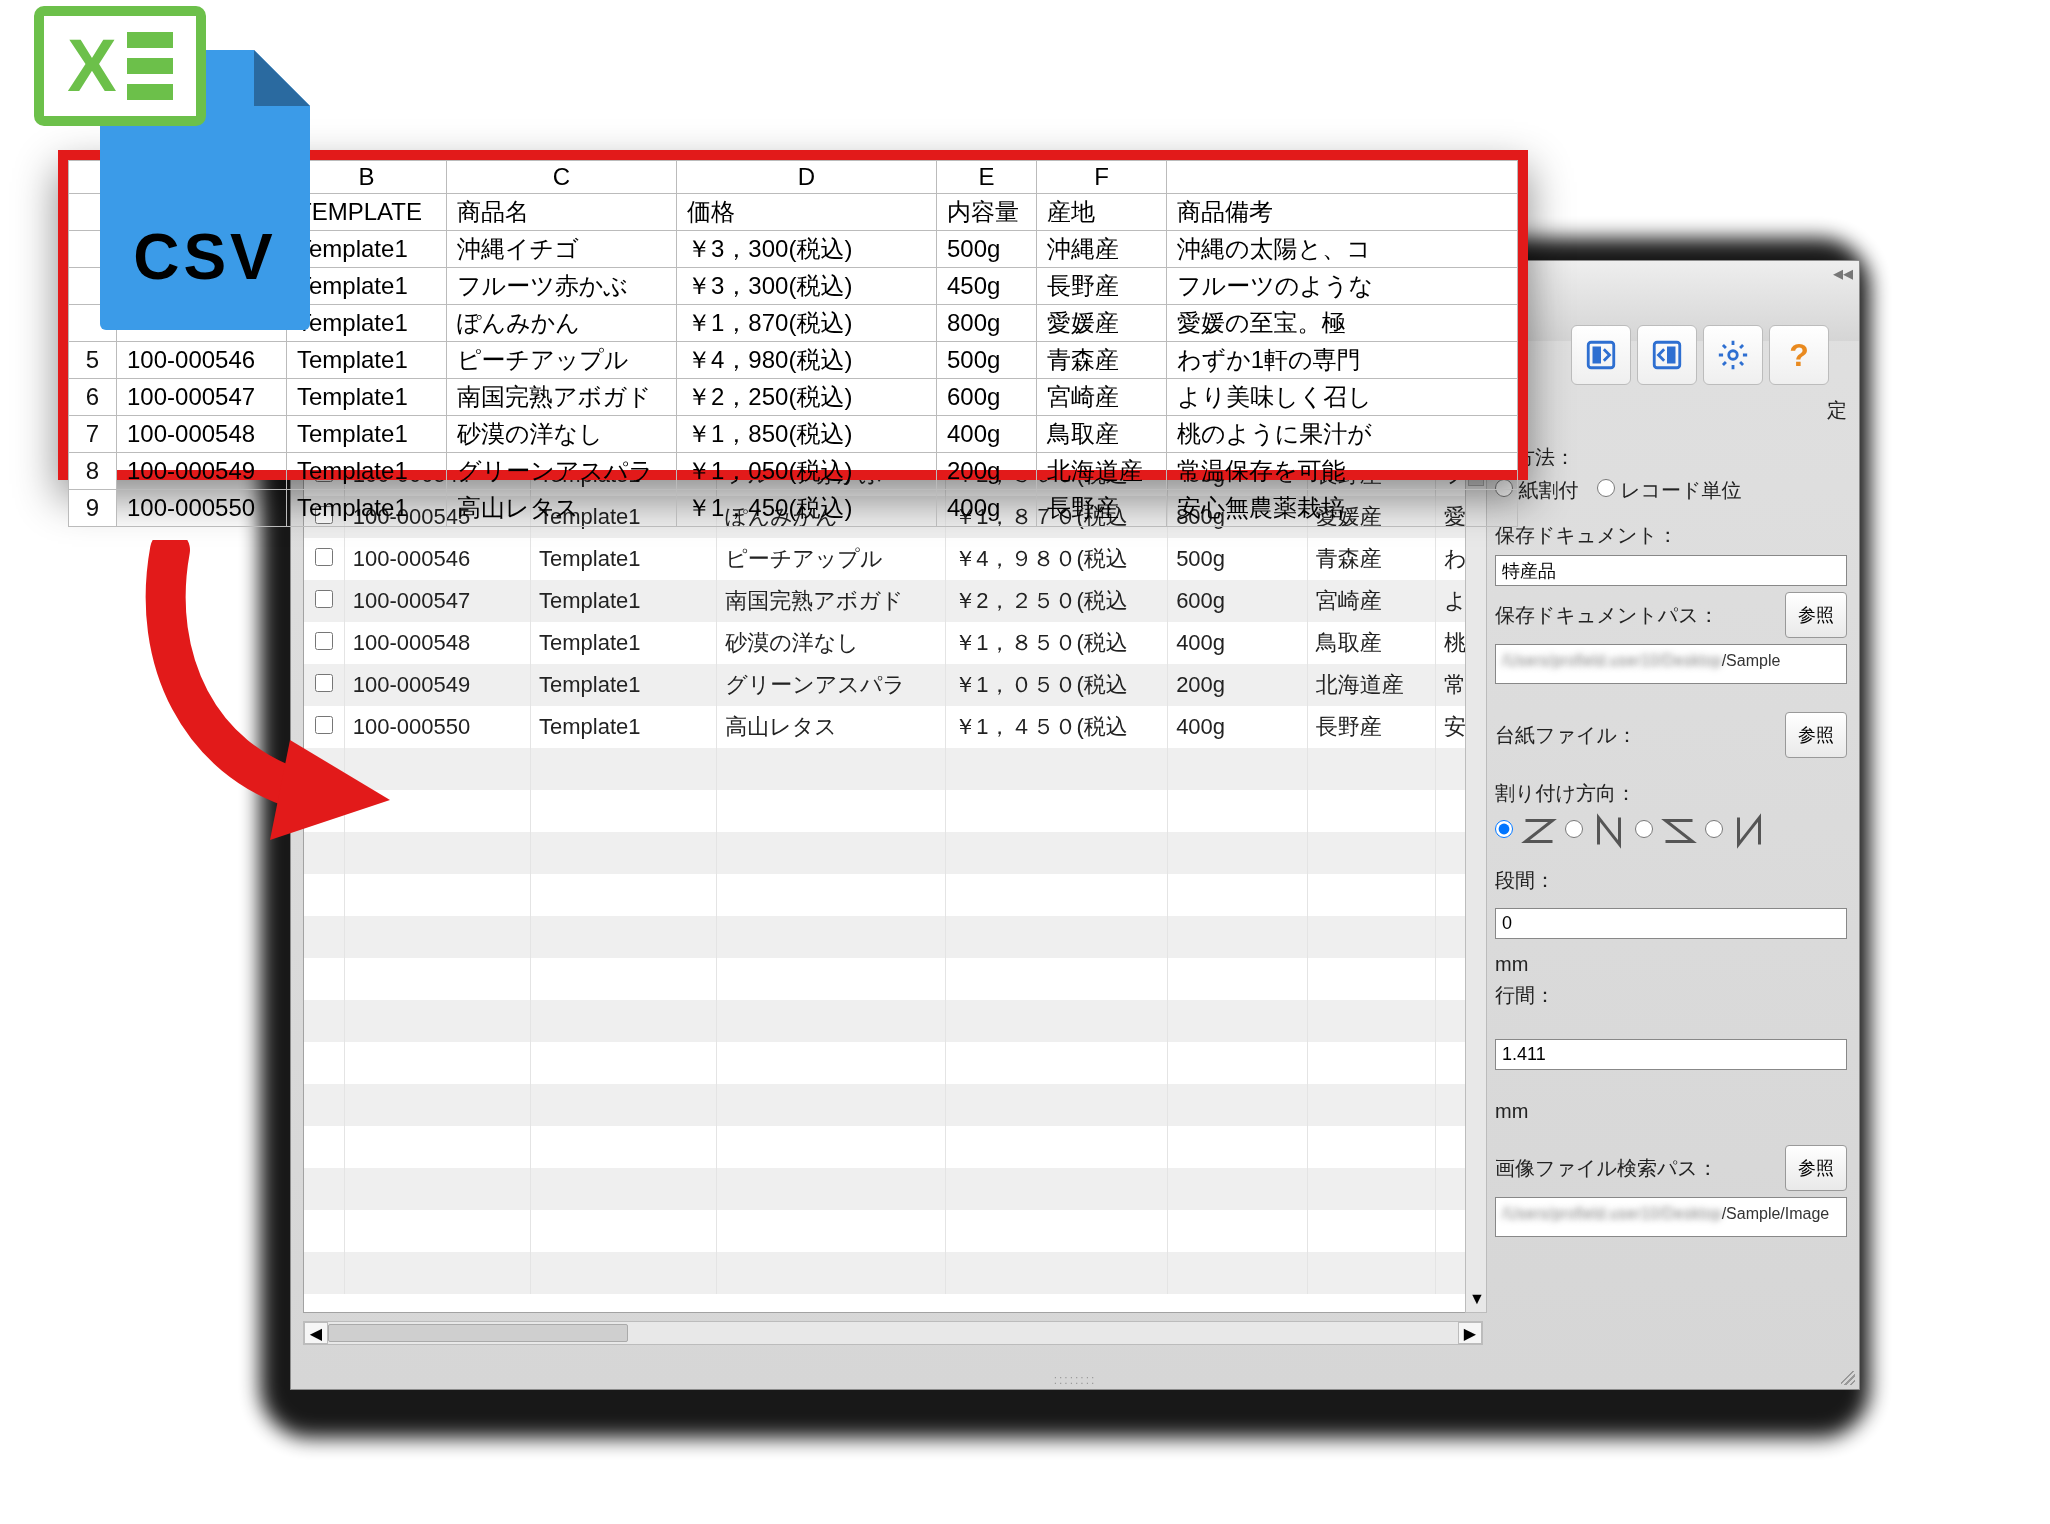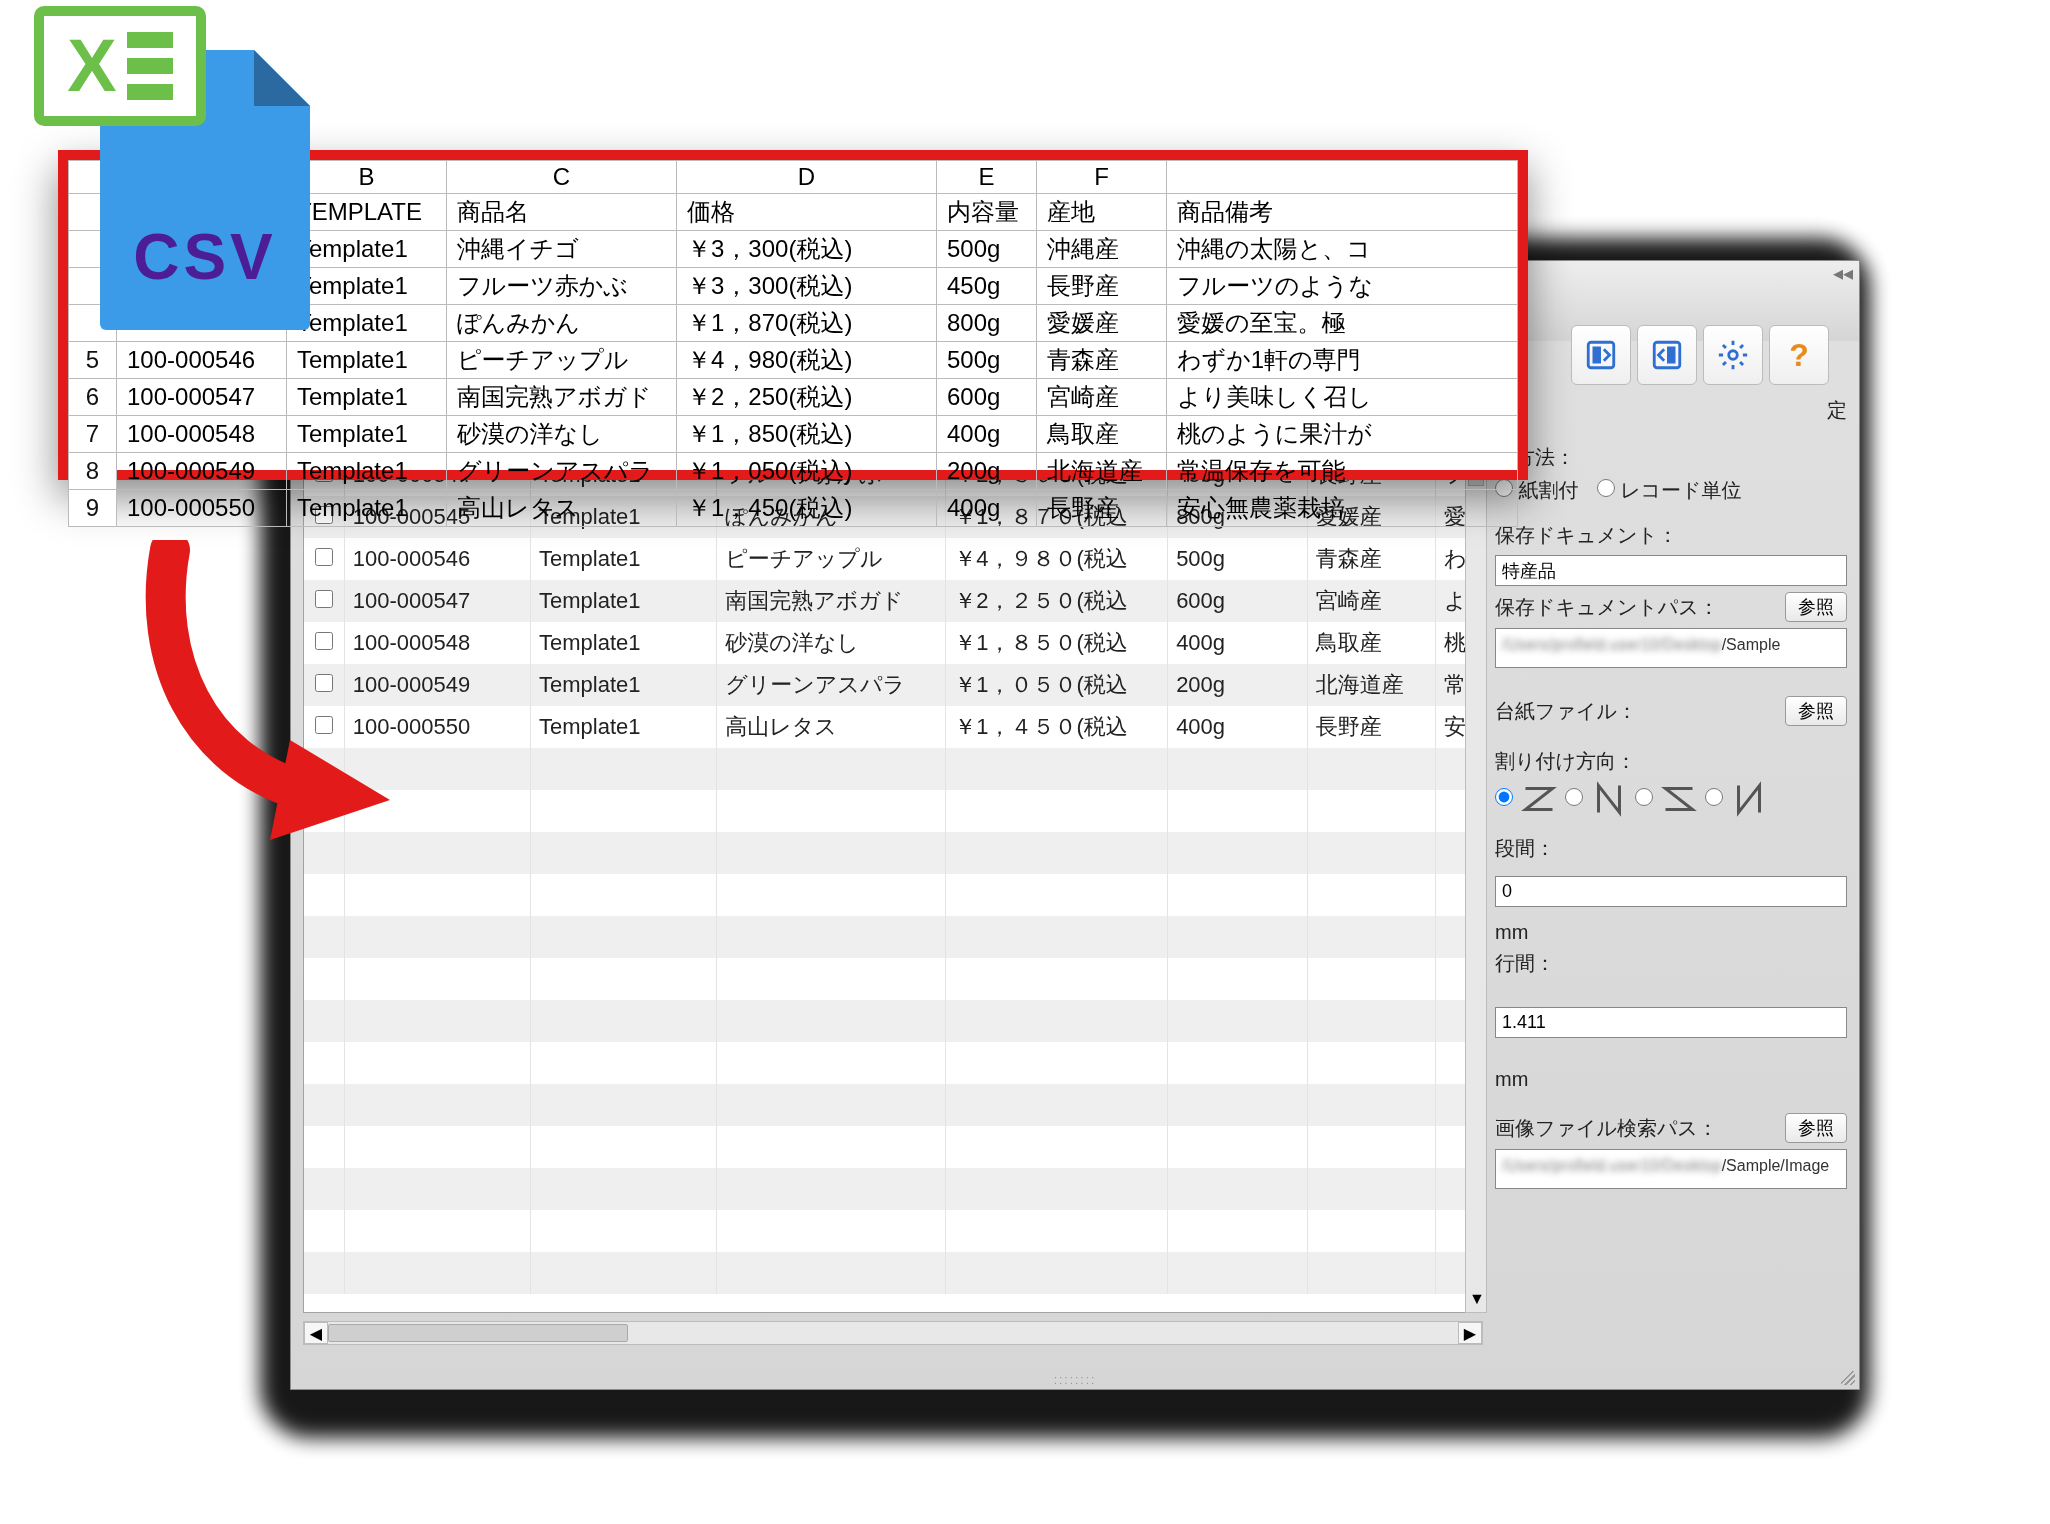--- a/index.html
+++ b/index.html
@@ -19,21 +19,21 @@
     background: #2a6aa0;
     clip-path: polygon(0 0, 100% 100%, 0 100%);
   }
   .csv-fold2 {
     position: absolute; right: 0; top: 0; width: 56px; height: 56px;
     background:#fff;
     clip-path: polygon(0 0,100% 0,100% 100%);
   }
   .csv-label {
     position: absolute; left: 0; right: 0; bottom: 36px; text-align: center;
-    color: #4c1d95; font-weight: 800; font-size: 64px; letter-spacing: 4px;
+    color: #000000; font-weight: 800; font-size: 64px; letter-spacing: 4px;
   }
   .xls-badge {
     position: absolute; left: 14px; top: 6px; width: 172px; height: 120px;
     border: 10px solid #6cc04a; border-radius: 10px; background: #fff;
     display:flex;align-items:center;justify-content:center;gap:10px;
   }
   .xls-x { font-weight:900;font-size:74px;color:#6cc04a;line-height:1; }
   .xls-bars { display:flex;flex-direction:column;gap:10px; }
   .xls-bars span{ display:block;width:46px;height:16px;background:#6cc04a; }
 
@@ -120,21 +120,21 @@
     font-size:20px; color:#222;
   }
   .side .row{margin:6px 0;display:flex;align-items:center;gap:8px;flex-wrap:wrap;}
   .side label{white-space:nowrap;}
   .side input[type=text]{
     border:1px solid #888;padding:4px 6px;font-size:18px;background:#fff;width:100%;
   }
   .side .pathbox{border:1px solid #888;padding:6px;font-size:16px;line-height:1.3;background:#fff;color:#333;min-height:40px;word-break:break-all;}
   .side .path-blur{ color:transparent; text-shadow:0 0 6px #7a7a7a; }
   .side .btn{
-    border:1px solid #999;background:linear-gradient(#fff,#e9e9e9);padding:2px 12px;font-size:18px;border-radius:4px;
+    border:1px solid #999;background:linear-gradient(#fff,#e9e9e9);padding:10px 12px;font-size:18px;border-radius:4px;
   }
   .side .radio-row{display:flex;gap:18px;align-items:flex-end;}
   .side .numin{width:90px;}
   .direction-icons{display:flex;gap:12px;align-items:center;}
   .dir{width:36px;height:36px;}
   .dir svg{width:100%;height:100%;stroke:#555;fill:none;stroke-width:2;}
   input[type=radio]{width:18px;height:18px;}
   .labelpair{display:flex;align-items:center;gap:10px;width:100%;justify-content:space-between;}
 
   

